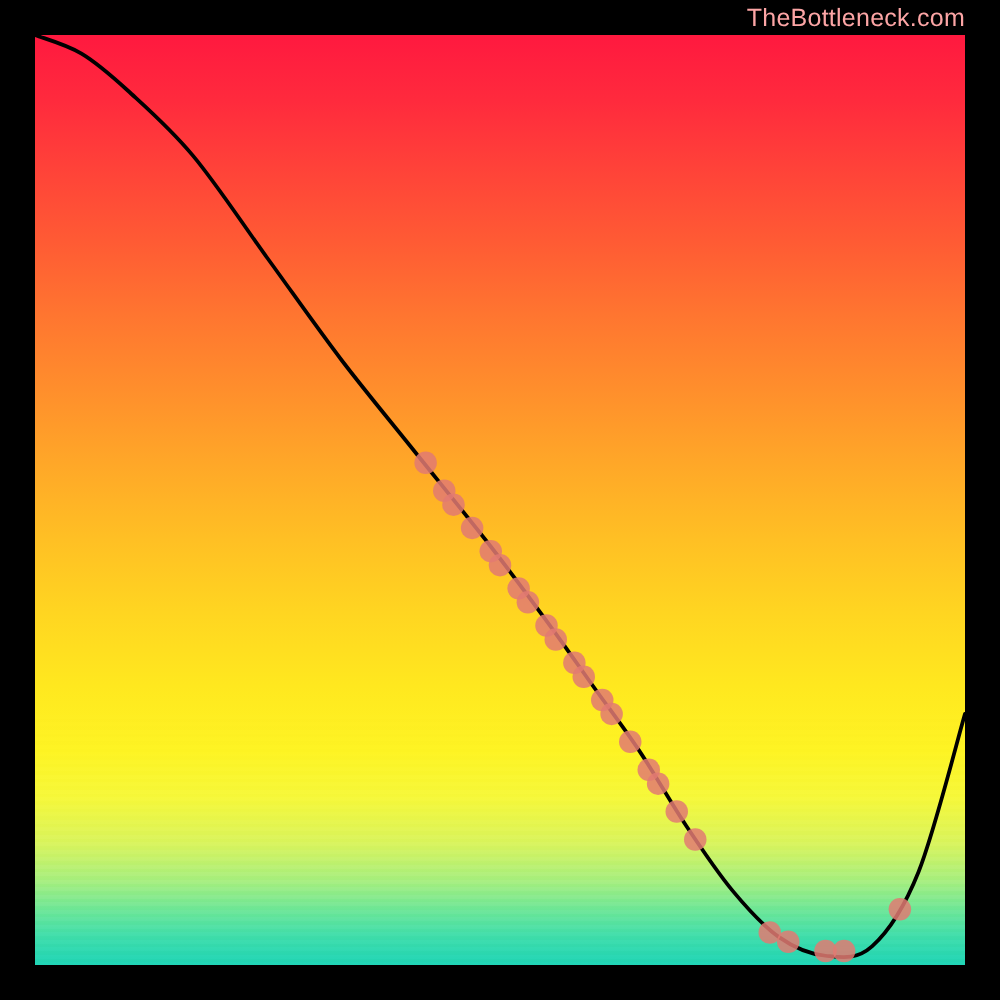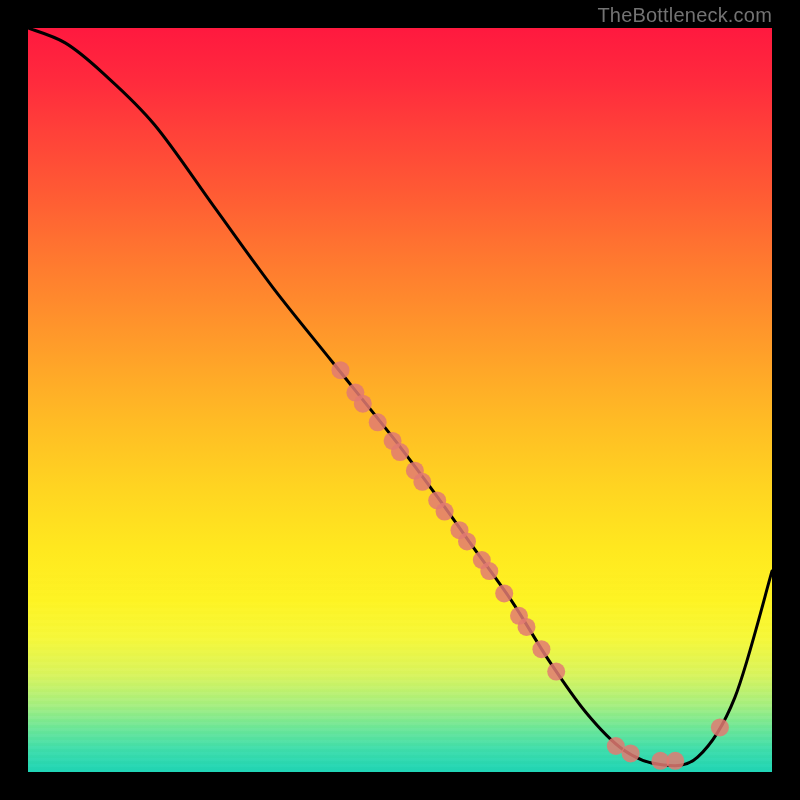--- a/index.html
+++ b/index.html
@@ -68,21 +68,21 @@
   .curve-svg {
     position: absolute;
     inset: 0;
     width: 100%;
     height: 100%;
   }
   .watermark {
     position: absolute;
     top: 4px;
     right: 28px;
-    color: #737373;
+    color: #fca5a5;
     font-size: 20px;
     letter-spacing: 0.2px;
   }
 </style>
 </head>
 <body>
 
 <div class="stage">
   <div class="watermark">TheBottleneck.com</div>
 

